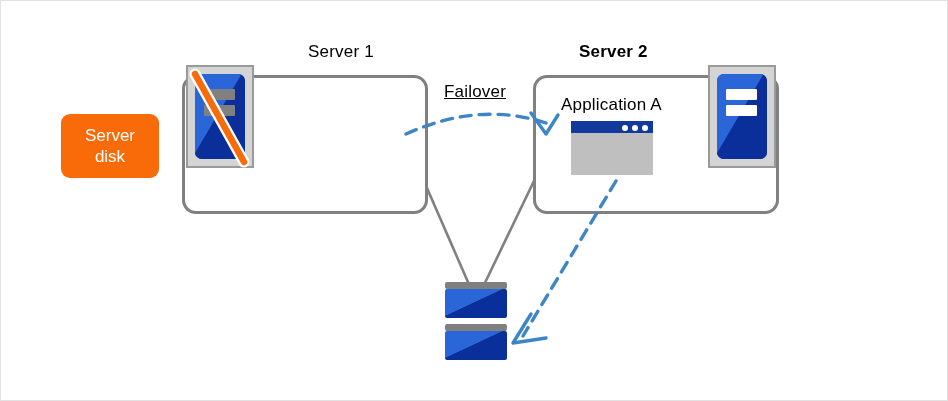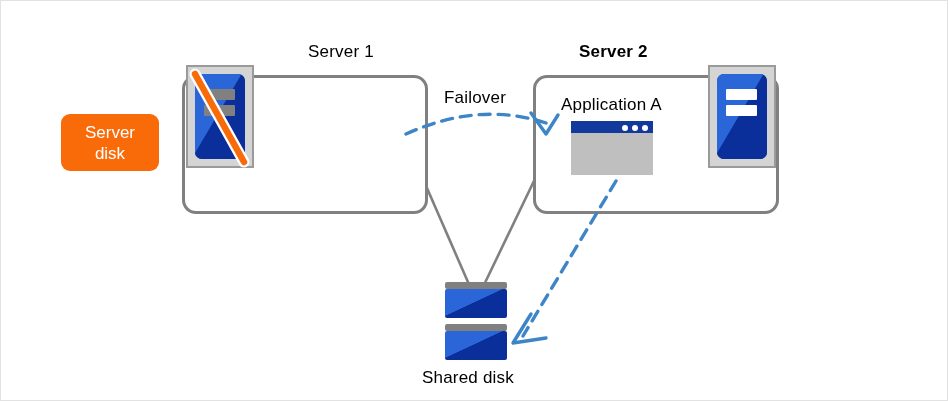--- a/index.html
+++ b/index.html
@@ -31,21 +31,21 @@
     font-family: "Liberation Sans", sans-serif;
     white-space: nowrap;
     letter-spacing: 0.2px;
   }
   
   .badge {
     position: absolute;
     left: 60px;
     top: 113px;
     width: 98px;
-    height: 57px;
+    height: 64px;
     background: #f96a09;
     border-radius: 9px;
     color: #ffffff;
     font-size: 17px;
     line-height: 21px;
     text-align: center;
     display: flex;
     flex-direction: column;
     justify-content: center;
     align-items: center;
@@ -148,21 +148,21 @@
     height: 29px;
     position: relative;
     overflow: hidden;
     border-radius: 2px;
     background: linear-gradient(to bottom right, #2a66d8 0%, #2a66d8 46%, #0b2f9a 47%, #0b2f9a 100%);
   }
 
   
   #label-server1 { left: 307px; top: 41px; }
   #label-server2 { left: 578px; top: 41px; font-weight: bold; }
-  #label-failover { left: 443px; top: 87px; }
+  #label-failover { left: 443px; top: 81px; text-decoration: underline; }
   #label-appa { left: 560px; top: 94px; }
   #label-shareddisk { left: 421px; top: 367px; }
 </style>
 </head>
 <body>
 
 <div id="canvas">
 
   <svg class="svg-layer" viewBox="0 0 948 401">
 
@@ -219,20 +219,19 @@
     <path d="M 530 112 L 545 133 L 557 114" fill="none" stroke="#3d85c6" stroke-width="3.4" stroke-linecap="round" stroke-linejoin="round"></path>
 
     <line x1="615" y1="180" x2="522" y2="335" stroke="#3d85c6" stroke-width="3.4" stroke-dasharray="11,8" stroke-linecap="round"></line>
     <path d="M 530 313 L 512 342 L 545 337" fill="none" stroke="#3d85c6" stroke-width="3.4" stroke-linecap="round" stroke-linejoin="round"></path>
   </svg>
 
   <div class="label" id="label-server1">Server 1</div>
   <div class="label" id="label-server2">Server 2</div>
   <div class="label" id="label-failover">Failover</div>
   <div class="label" id="label-appa">Application A</div>
-  <div class="label" id="label-shareddisk">Shared disk</div>
 
   <div class="badge">
     <span>Server</span>
     <span>disk</span>
   </div>
 
 </div>
 
 </body></html>

